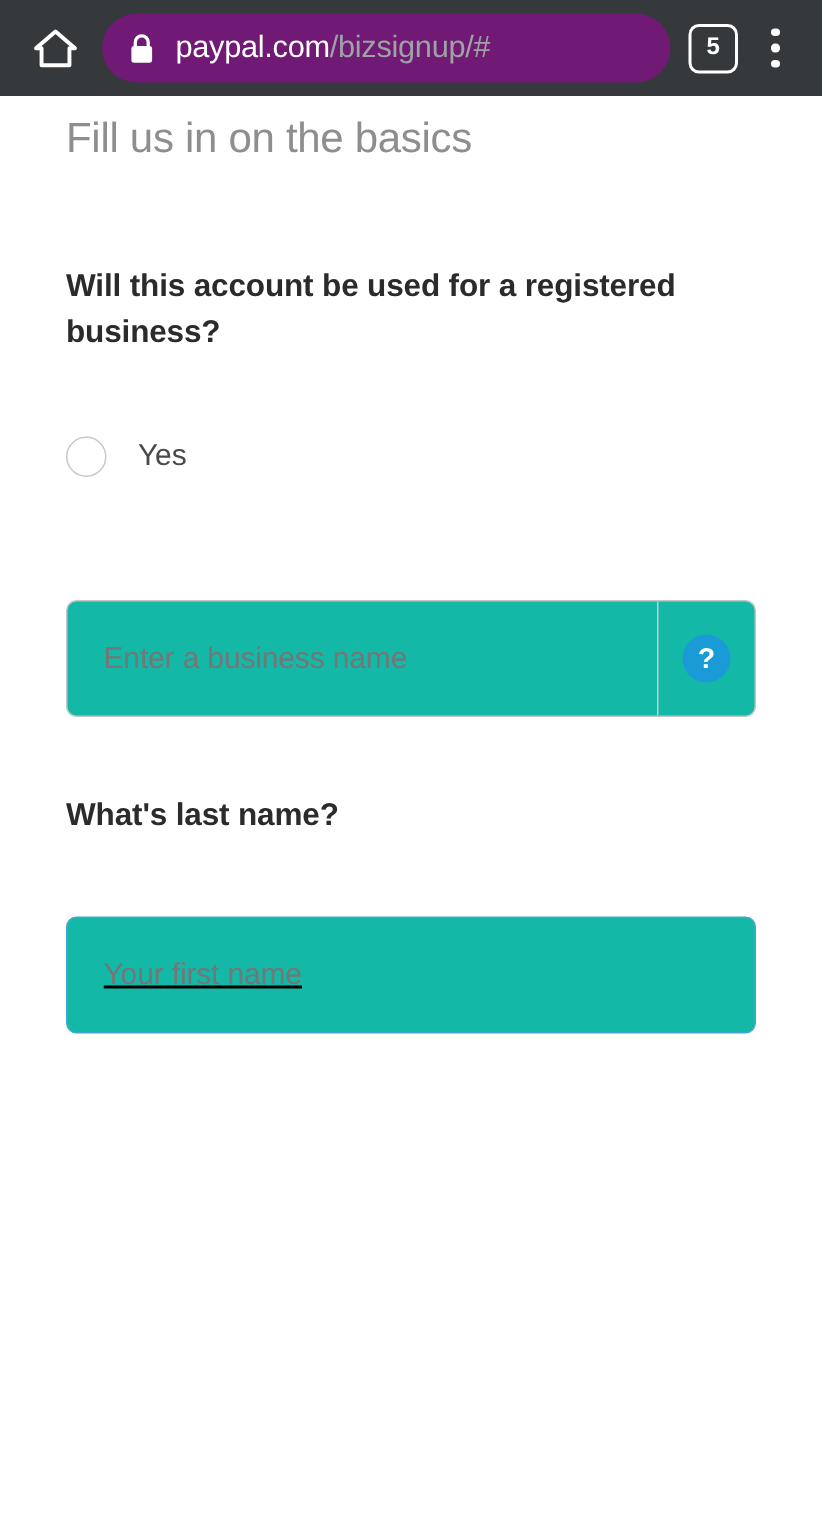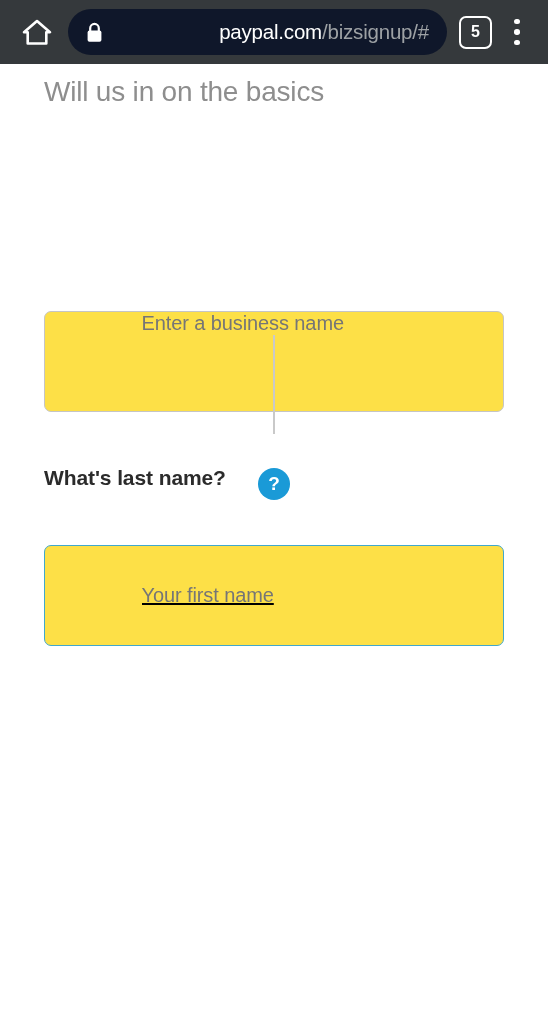--- a/index.html
+++ b/index.html
@@ -39,28 +39,27 @@
     align-items: center;
     justify-content: center;
     flex-shrink: 0;
   }
 
   .omnibox {
     flex: 1;
     height: 46px;
     margin-left: 8px;
     margin-right: 6px;
-    background: #0f172a;
+    background: #701a75;
     border-radius: 23px;
     display: flex;
     align-items: center;
     padding: 0 18px;
     overflow: hidden;
     min-width: 0;
-    justify-content: space-between;
   }
 
   .lock-icon {
     width: 17px;
     height: 20px;
     flex-shrink: 0;
     margin-right: 14px;
     display: flex;
     align-items: center;
   }
@@ -181,27 +180,26 @@
     margin-left: 21px;
     font-size: 20px;
     color: #4a4a4a;
     letter-spacing: -0.1px;
   }
 
   
   .field {
     position: relative;
     width: 100%;
-    height: 101px;
+    height: 78px;
     border: 1.4px solid #c5c5c5;
     border-radius: 7px;
-    background: #fde047;
-    display: flex;
-    align-items: center;
-    flex-direction: column;
+    background: #14b8a6;
+    display: flex;
+    align-items: center;
   }
   .field.focused {
     border: 1.8px solid #41a8cc;
     text-decoration: underline;
   }
 
   .field-input {
     flex: 1;
     border: none;
     outline: none;
@@ -281,30 +279,35 @@
     <div class="menu-btn">
       <i></i>
       <i></i>
       <i></i>
     </div>
   </div>
 
   <div class="page">
     <div class="page-inner">
 
-      <h1 class="page-title">Will us in on the basics</h1>
+      <h1 class="page-title">Fill us in on the basics</h1>
 
       <div style="height:66px"></div>
 
+      <h2 class="question">Will this account be used for a registered business?</h2>
 
       <div style="height:22px"></div>
 
 
       <div style="height:32px"></div>
 
+      <div class="radio-row">
+        <span class="radio-outer off"></span>
+        <span class="radio-label">Yes</span>
+      </div>
 
       <div style="height:44px"></div>
 
 
       <div style="height:38px"></div>
 
       <div class="field">
         <input class="field-input" type="text" placeholder="Enter a business name" style="">
         <span class="field-divider"></span>
         <span class="help-slot">

